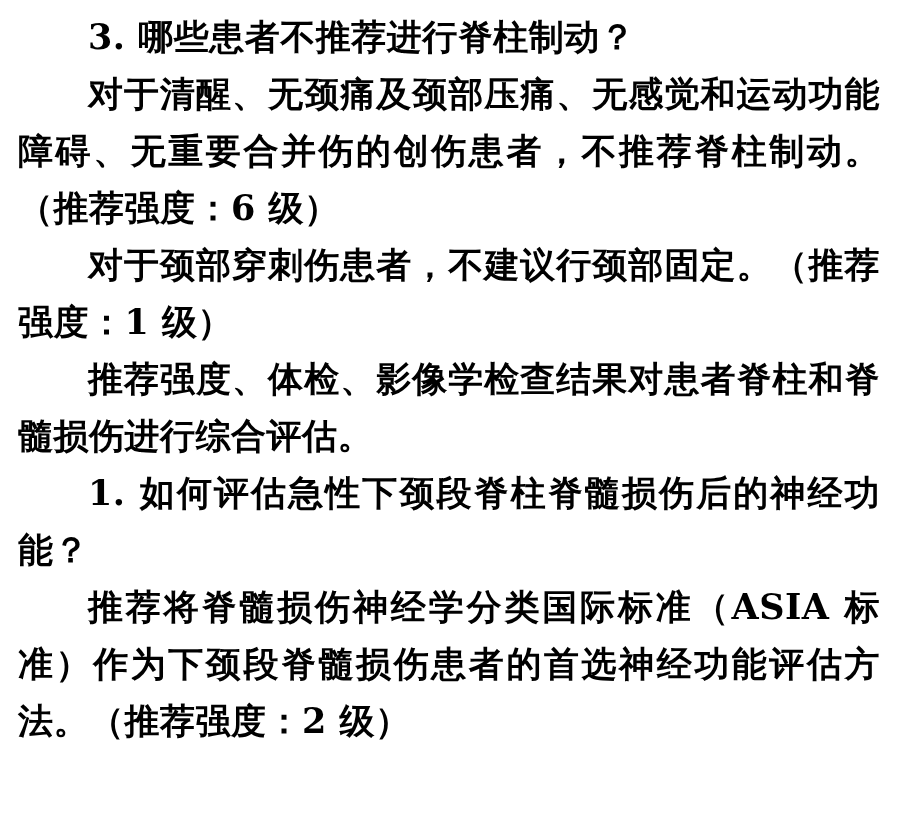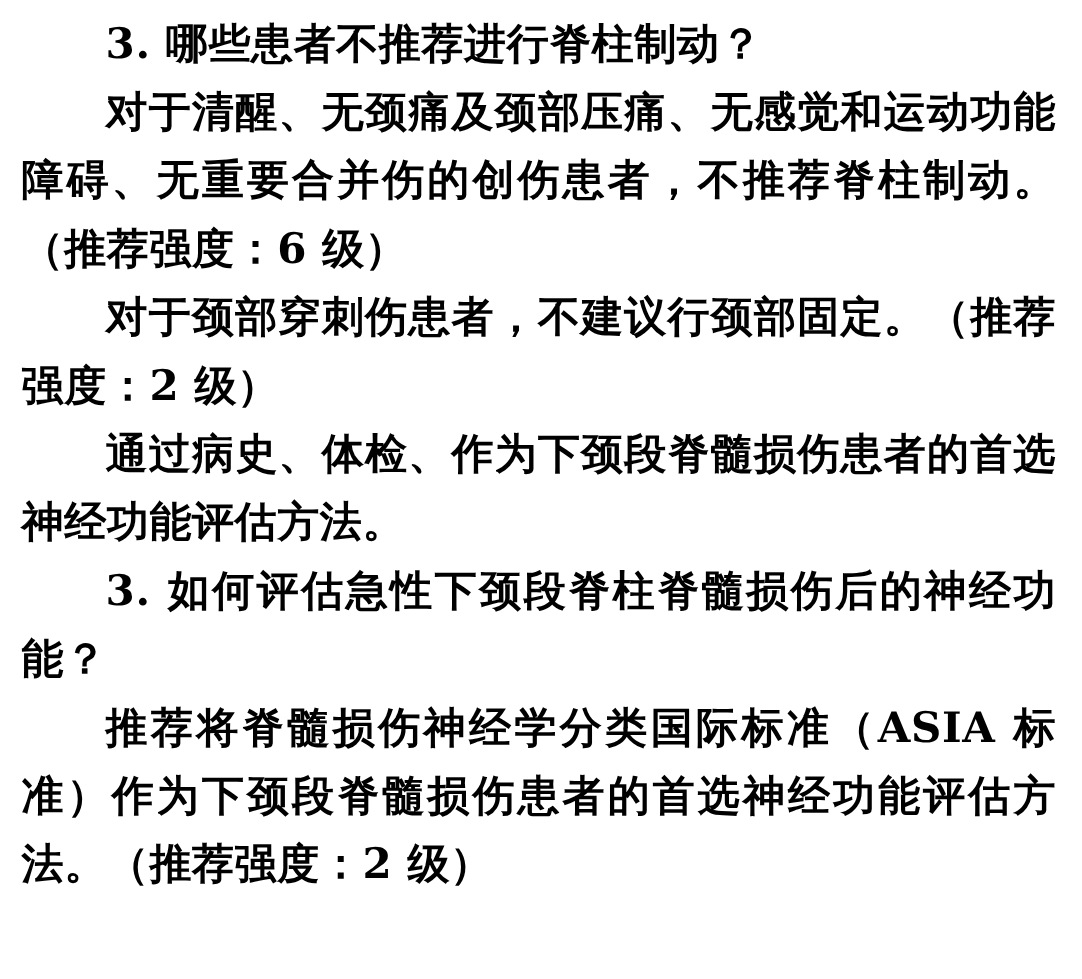--- a/index.html
+++ b/index.html
@@ -35,17 +35,17 @@
   .indent {
     text-indent: 70px;
   }
 </style>
 </head>
 <body>
 
 <div class="page">
   <div class="para indent">3. 哪些患者不推荐进行脊柱制动？</div>
   <div class="para indent">对于清醒、无颈痛及颈部压痛、无感觉和运动功能障碍、无重要合并伤的创伤患者，不推荐脊柱制动。（推荐强度：6 级）</div>
-  <div class="para indent">对于颈部穿刺伤患者，不建议行颈部固定。（推荐强度：2 级）</div>
-  <div class="para indent">通过病史、体检、作为下颈段脊髓损伤患者的首选神经功能评估方法。</div>
-  <div class="para indent">3. 如何评估急性下颈段脊柱脊髓损伤后的神经功能？</div>
+  <div class="para indent">对于颈部穿刺伤患者，不建议行颈部固定。（推荐强度：1 级）</div>
+  <div class="para indent">推荐强度、体检、影像学检查结果对患者脊柱和脊髓损伤进行综合评估。</div>
+  <div class="para indent">1. 如何评估急性下颈段脊柱脊髓损伤后的神经功能？</div>
   <div class="para indent">推荐将脊髓损伤神经学分类国际标准（ASIA 标准）作为下颈段脊髓损伤患者的首选神经功能评估方法。（推荐强度：2 级）</div>
 </div>
 
 </body></html>

